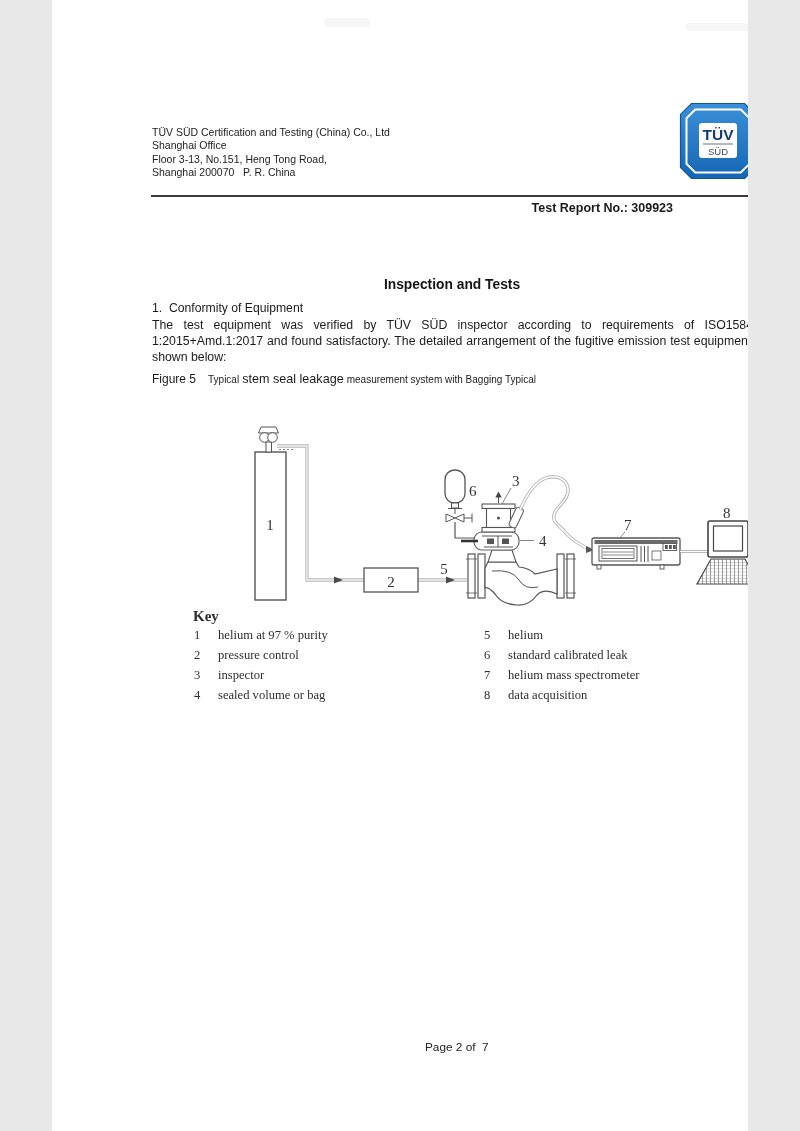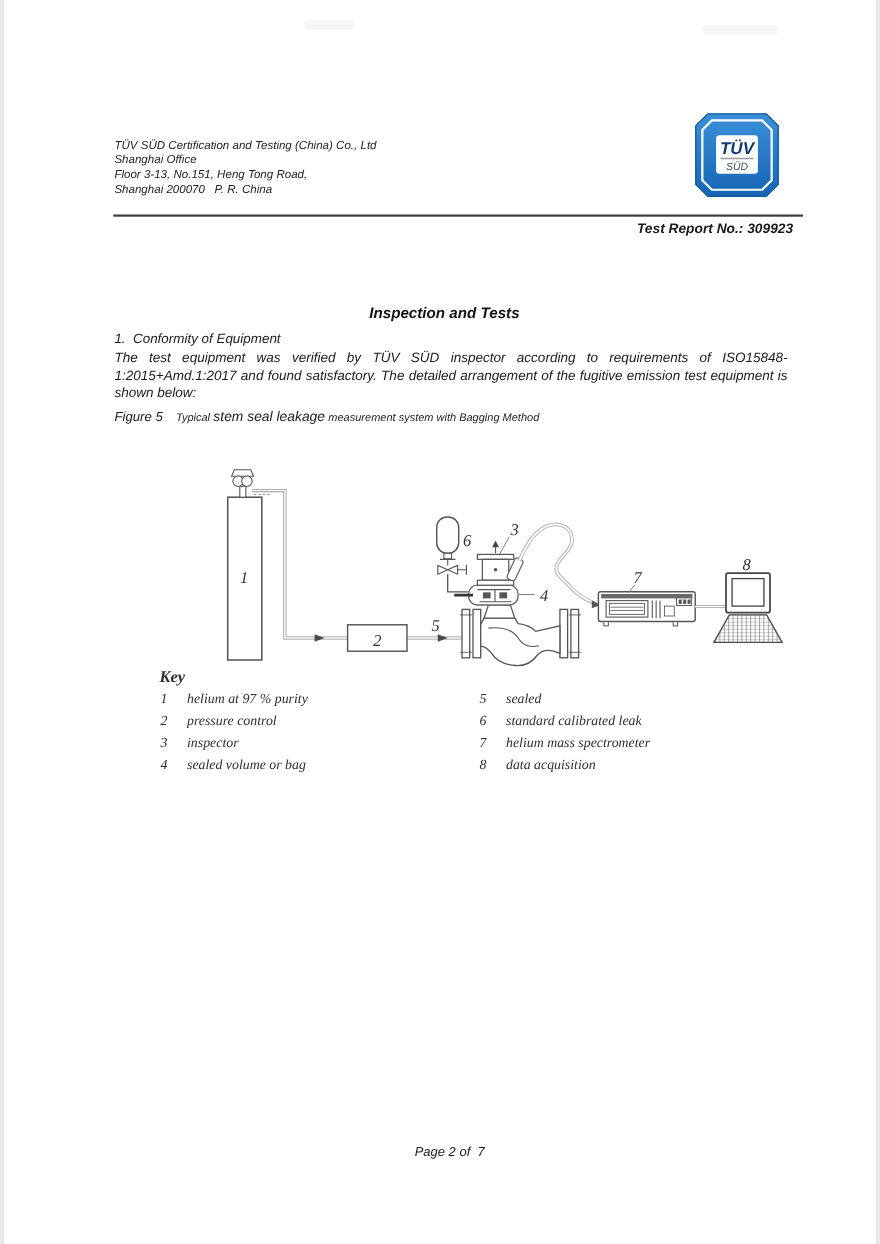--- a/index.html
+++ b/index.html
@@ -1,17 +1,17 @@
 <!DOCTYPE html>
 <html><head>
 <meta charset="utf-8">
 <style>
   html,body{margin:0;padding:0;background:#e8e8e8;}
-  #page{position:relative;width:792px;height:1131px;background:#ffffff;margin:0 auto;
-        font-family:"Liberation Sans",sans-serif;color:#1e1e1e;overflow:hidden;font-style:italic;}
+  #page{position:relative;width:696px;height:1131px;background:#ffffff;margin:0 auto;
+        font-family:"Liberation Sans",sans-serif;color:#1e1e1e;overflow:hidden;}
   .abs{position:absolute;}
   .pre{white-space:pre-wrap;}
   
   #address{left:100px;top:126px;font-size:10.5px;line-height:13.4px;color:#222;}
   #logo{left:627px;top:102px;width:78px;height:78px;}
   #rule{left:99px;top:195px;width:627px;height:2px;background:#3c3c3c;}
   #report-no{right:75px;top:201px;font-size:12.5px;font-weight:bold;color:#1a1a1a;}
   
   #title{left:0;top:277px;width:800px;text-align:center;font-size:13.8px;font-weight:bold;color:#141414;}
   #section-heading{left:100px;top:301px;font-size:12.2px;color:#1b1b1b;}
@@ -66,21 +66,21 @@
   </svg>
 
   <div id="rule" class="abs"></div>
   <div id="report-no" class="abs">Test Report No.: 309923</div>
 
   <div id="title" class="abs">Inspection and Tests</div>
   <div id="section-heading" class="abs pre">1.  Conformity of Equipment</div>
   <div id="paragraph" class="abs">The test equipment was verified by TÜV SÜD inspector according to requirements of ISO15848-1:2015+Amd.1:2017 and found satisfactory. The detailed arrangement of the fugitive emission test equipment is shown below:</div>
 
   <div id="figure-caption" class="abs">
-    <span class="cap-prefix">Figure 5</span><span class="cap-small">Typical</span><span class="cap-large">stem seal leakage</span><span class="cap-small">measurement system with Bagging Method</span>
+    <span class="cap-prefix">Figure 5</span><span class="cap-small">Typical</span><span class="cap-large">stem seal leakage</span><span class="cap-small">measurement system with Bagging Typical</span>
   </div>
 
   <svg id="diagram" class="abs" viewBox="0 0 600 195">
     <defs>
       <pattern id="kb" width="4" height="3.2" patternUnits="userSpaceOnUse">
         <path d="M0 0H4 M0.5 0V3.2" stroke="#6f6f6f" stroke-width="0.6" fill="none"></path>
       </pattern>
     </defs>
 
     <g>
@@ -208,21 +208,21 @@
   <div class="abs key-text key-num-l krow0">1</div>
   <div class="abs key-text key-item-l krow0">helium at 97 % purity</div>
   <div class="abs key-text key-num-l krow1">2</div>
   <div class="abs key-text key-item-l krow1">pressure control</div>
   <div class="abs key-text key-num-l krow2">3</div>
   <div class="abs key-text key-item-l krow2">inspector</div>
   <div class="abs key-text key-num-l krow3">4</div>
   <div class="abs key-text key-item-l krow3">sealed volume or bag</div>
 
   <div class="abs key-text key-num-r krow0">5</div>
-  <div class="abs key-text key-item-r krow0">sealed</div>
+  <div class="abs key-text key-item-r krow0">helium</div>
   <div class="abs key-text key-num-r krow1">6</div>
   <div class="abs key-text key-item-r krow1">standard calibrated leak</div>
   <div class="abs key-text key-num-r krow2">7</div>
   <div class="abs key-text key-item-r krow2">helium mass spectrometer</div>
   <div class="abs key-text key-num-r krow3">8</div>
   <div class="abs key-text key-item-r krow3">data acquisition</div>
 
   <div id="footer" class="abs pre">Page 2 of  7</div>
 </div>
 

